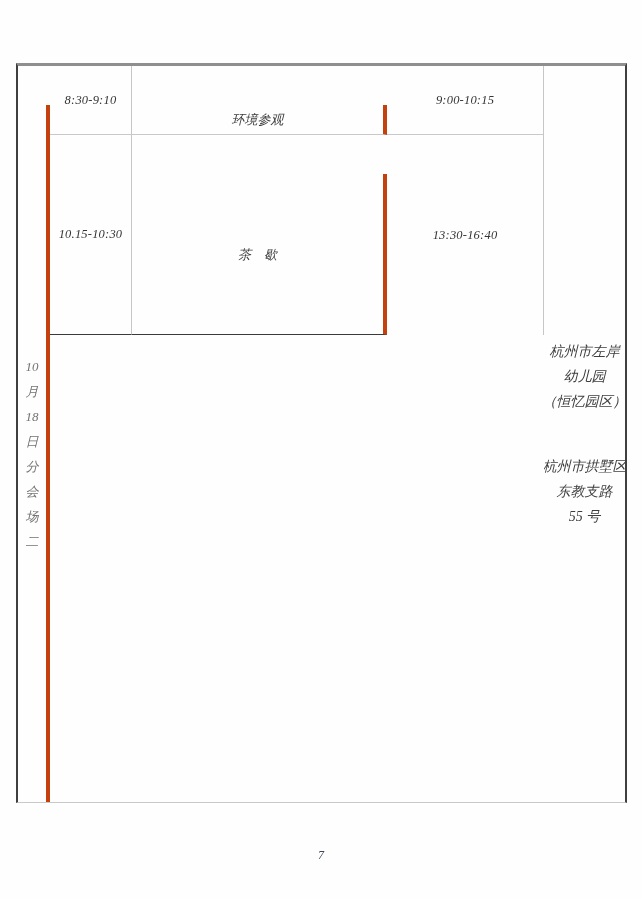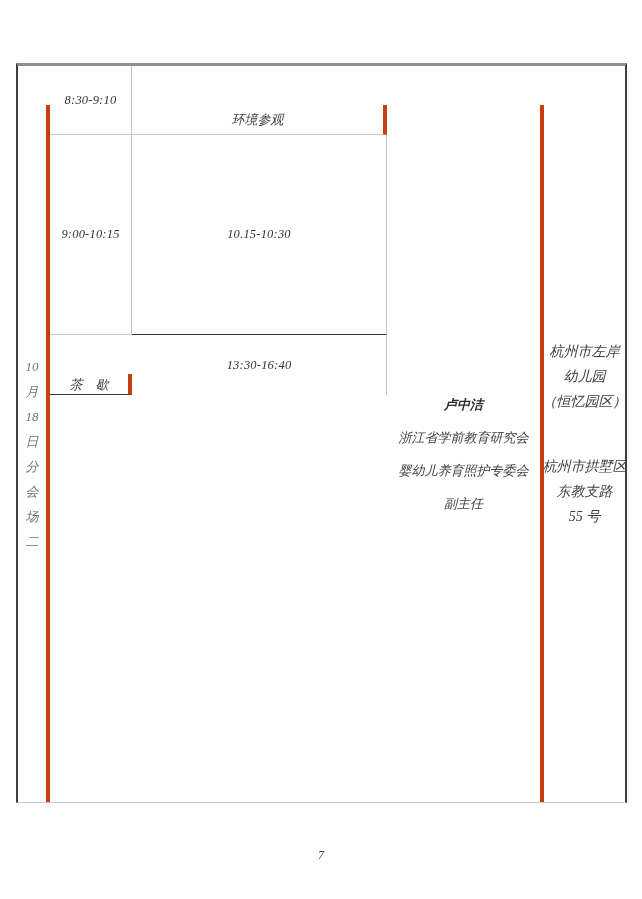--- a/index.html
+++ b/index.html
@@ -134,26 +134,20 @@
     <div class="cell time-cell b-r-light b-b-light">9:00-10:15</div>
 
     <div class="cell time-cell b-r-light b-b-dark">10.15-10:30</div>
     <div class="cell content-cell b-r-dark b-b-dark">
       <span class="line">茶　歇</span>
     </div>
 
 
     <div class="cell time-cell b-r-light">13:30-16:40</div>
 
-    <div class="cell mod-cell b-r-dark">
-      <span class="line bold">卢中洁</span>
-      <span class="line">浙江省学前教育研究会</span>
-      <span class="line">婴幼儿养育照护专委会</span>
-      <span class="line">副主任</span>
-    </div>
 
     <div class="cell loc-cell">
       <div>
         <span class="line">杭州市左岸</span>
         <span class="line">幼儿园</span>
         <span class="line">（恒忆园区）</span>
       </div>
       <div class="block2">
         <span class="line">杭州市拱墅区</span>
         <span class="line">东教支路</span>

